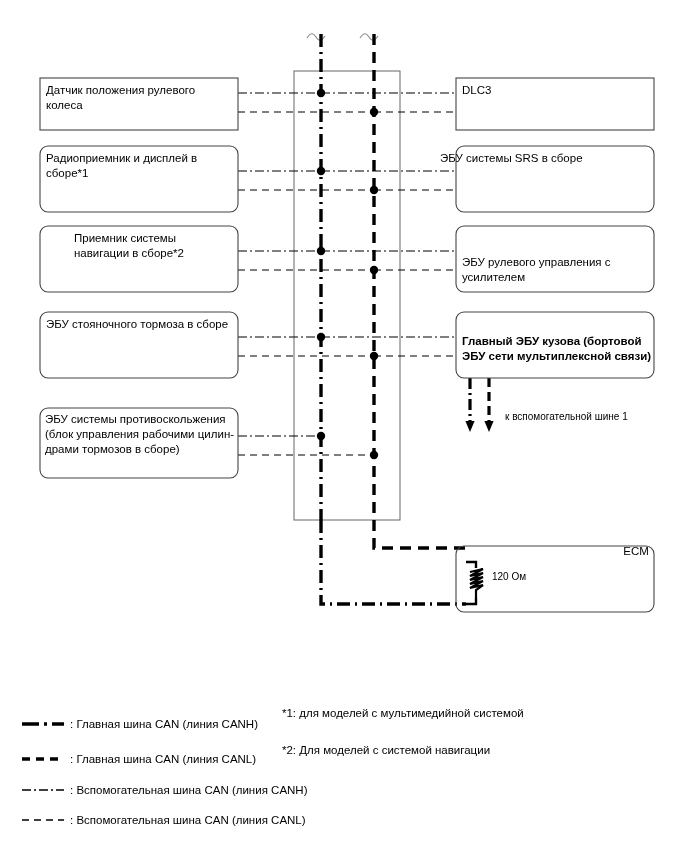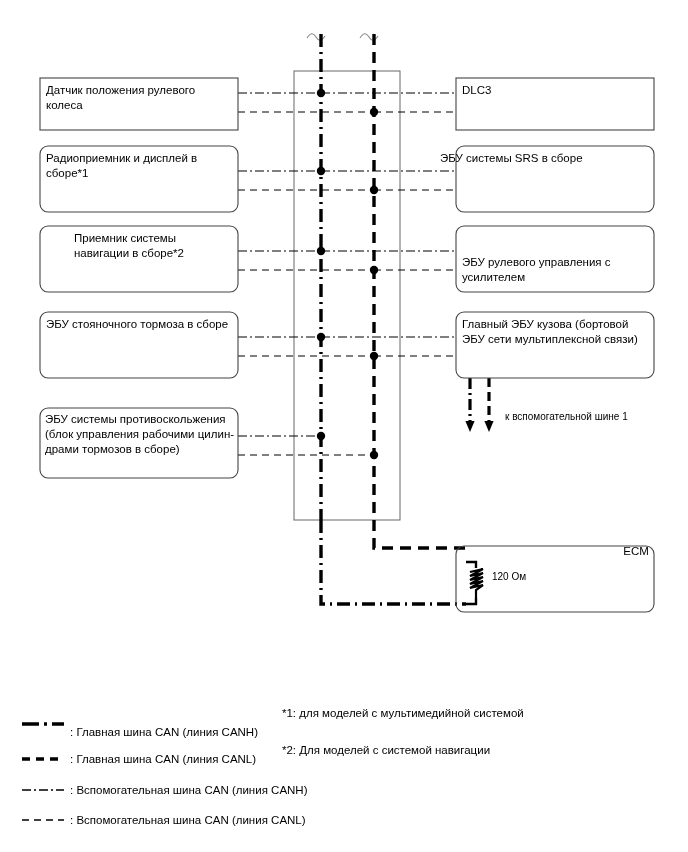--- a/index.html
+++ b/index.html
@@ -131,30 +131,30 @@
 (блок управления рабочими цилин-
 драми тормозов в сборе)</div>
 
   <div class="boxtext" style="left:462px;top:83px;width:188px;">DLC3</div>
 
   <div class="boxtext" style="left:440px;top:151px;width:188px;">ЭБУ системы SRS в сборе</div>
 
   <div class="boxtext" style="left:462px;top:231px;width:188px;margin-top:24px;">ЭБУ рулевого управления с
 усилителем</div>
 
-  <div class="boxtext" style="left:462px;top:317px;width:190px;">Главный ЭБУ кузова (бортовой
+  <div class="boxtext" style="left:462px;top:334px;width:190px;font-weight:bold;">Главный ЭБУ кузова (бортовой
 ЭБУ сети мультиплексной связи)</div>
 
   <div class="boxtext" style="left:576px;top:544px;width:120px;text-align:center;">ECM</div>
 
   <div class="tiny" style="left:492px;top:571px;">120 Ом</div>
 
   <div class="tiny" style="left:505px;top:411px;">к вспомогательной шине 1</div>
 
-  <div class="legend-text" style="left:70px;top:717px;margin-top:8px;">: Главная шина CAN (линия CANH)</div>
+  <div class="legend-text" style="left:70px;top:717px;">: Главная шина CAN (линия CANH)</div>
   <div class="legend-text" style="left:70px;top:752px;">: Главная шина CAN (линия CANL)</div>
   <div class="legend-text" style="left:70px;top:783px;text-align:center;">: Вспомогательная шина CAN (линия CANH)</div>
   <div class="legend-text" style="left:70px;top:813px;">: Вспомогательная шина CAN (линия CANL)</div>
 
   <div class="note-text" style="left:282px;top:706px;text-align:right;">*1: для моделей с мультимедийной системой</div>
   <div class="note-text" style="left:282px;top:743px;">*2: Для моделей с системой навигации</div>
 
 </div>
 
 </body></html>

